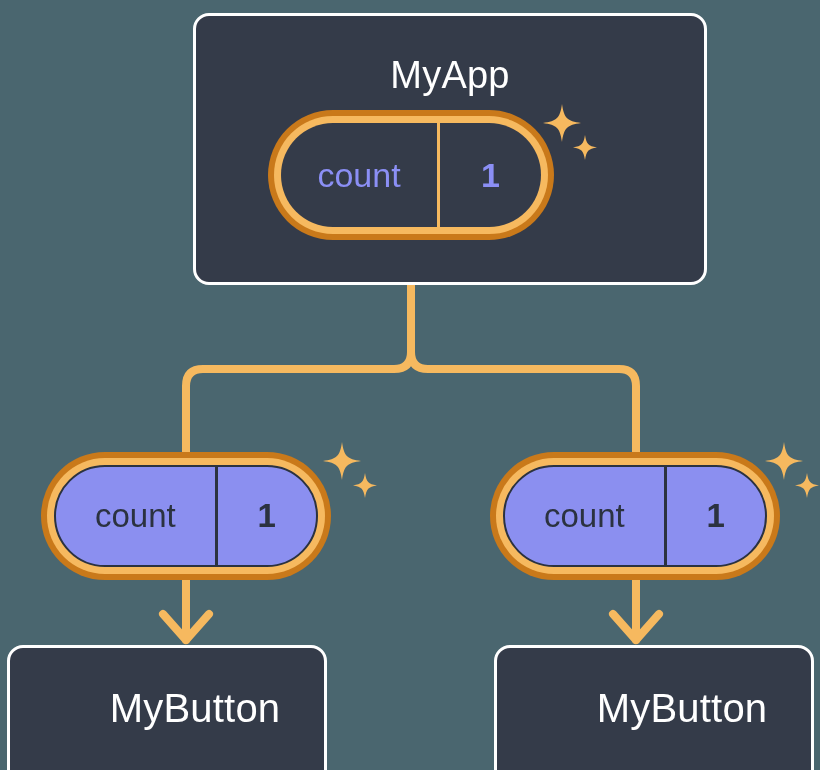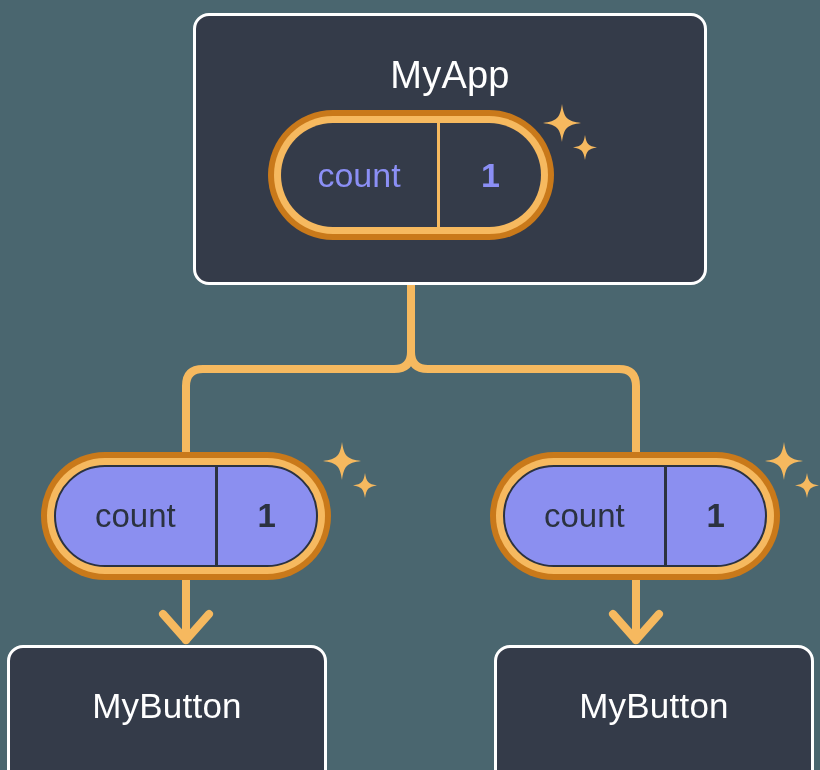--- a/index.html
+++ b/index.html
@@ -57,21 +57,22 @@
   }
 
   .button-card {
     top: 645px;
     width: 320px; height: 140px;
   }
   #button-card-left  { left: 7px; }
   #button-card-right { left: 494px; }
   .button-card .card-title {
     top: 38px;
-    font-size: 35px;
+    font-size: 40px;
+    margin-left: 28px;
   }
 
   
   .pill {
     position: absolute;
     box-sizing: border-box;
     border-radius: 999px;
     
     background: #c9791a;
     padding: 6px;

